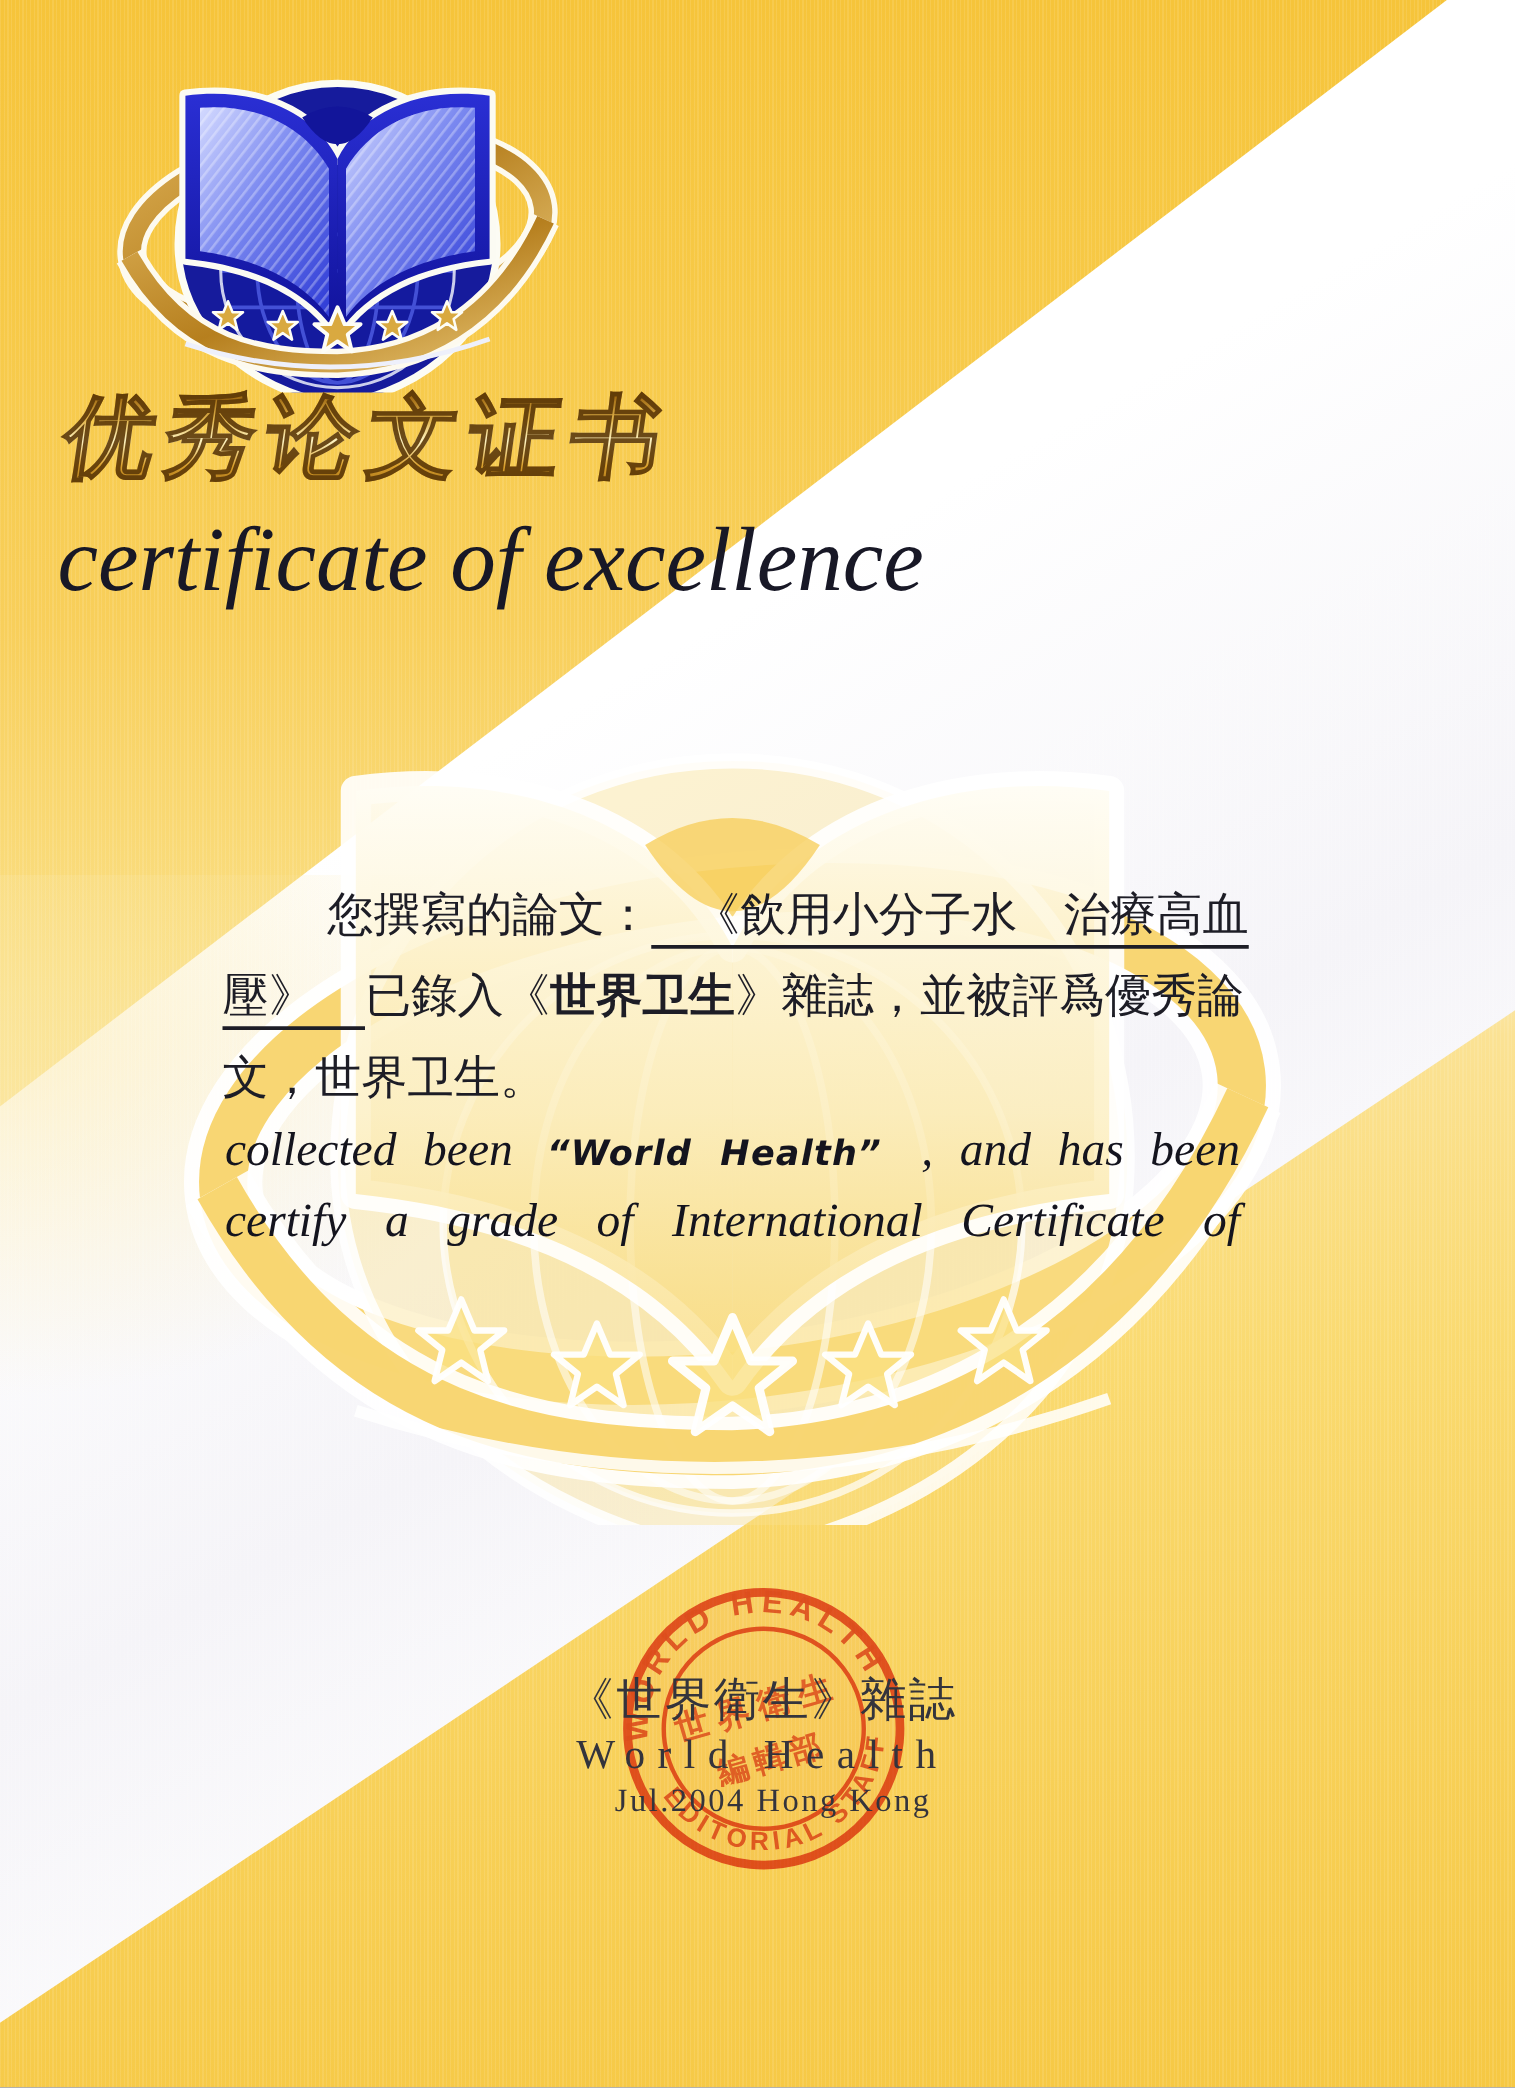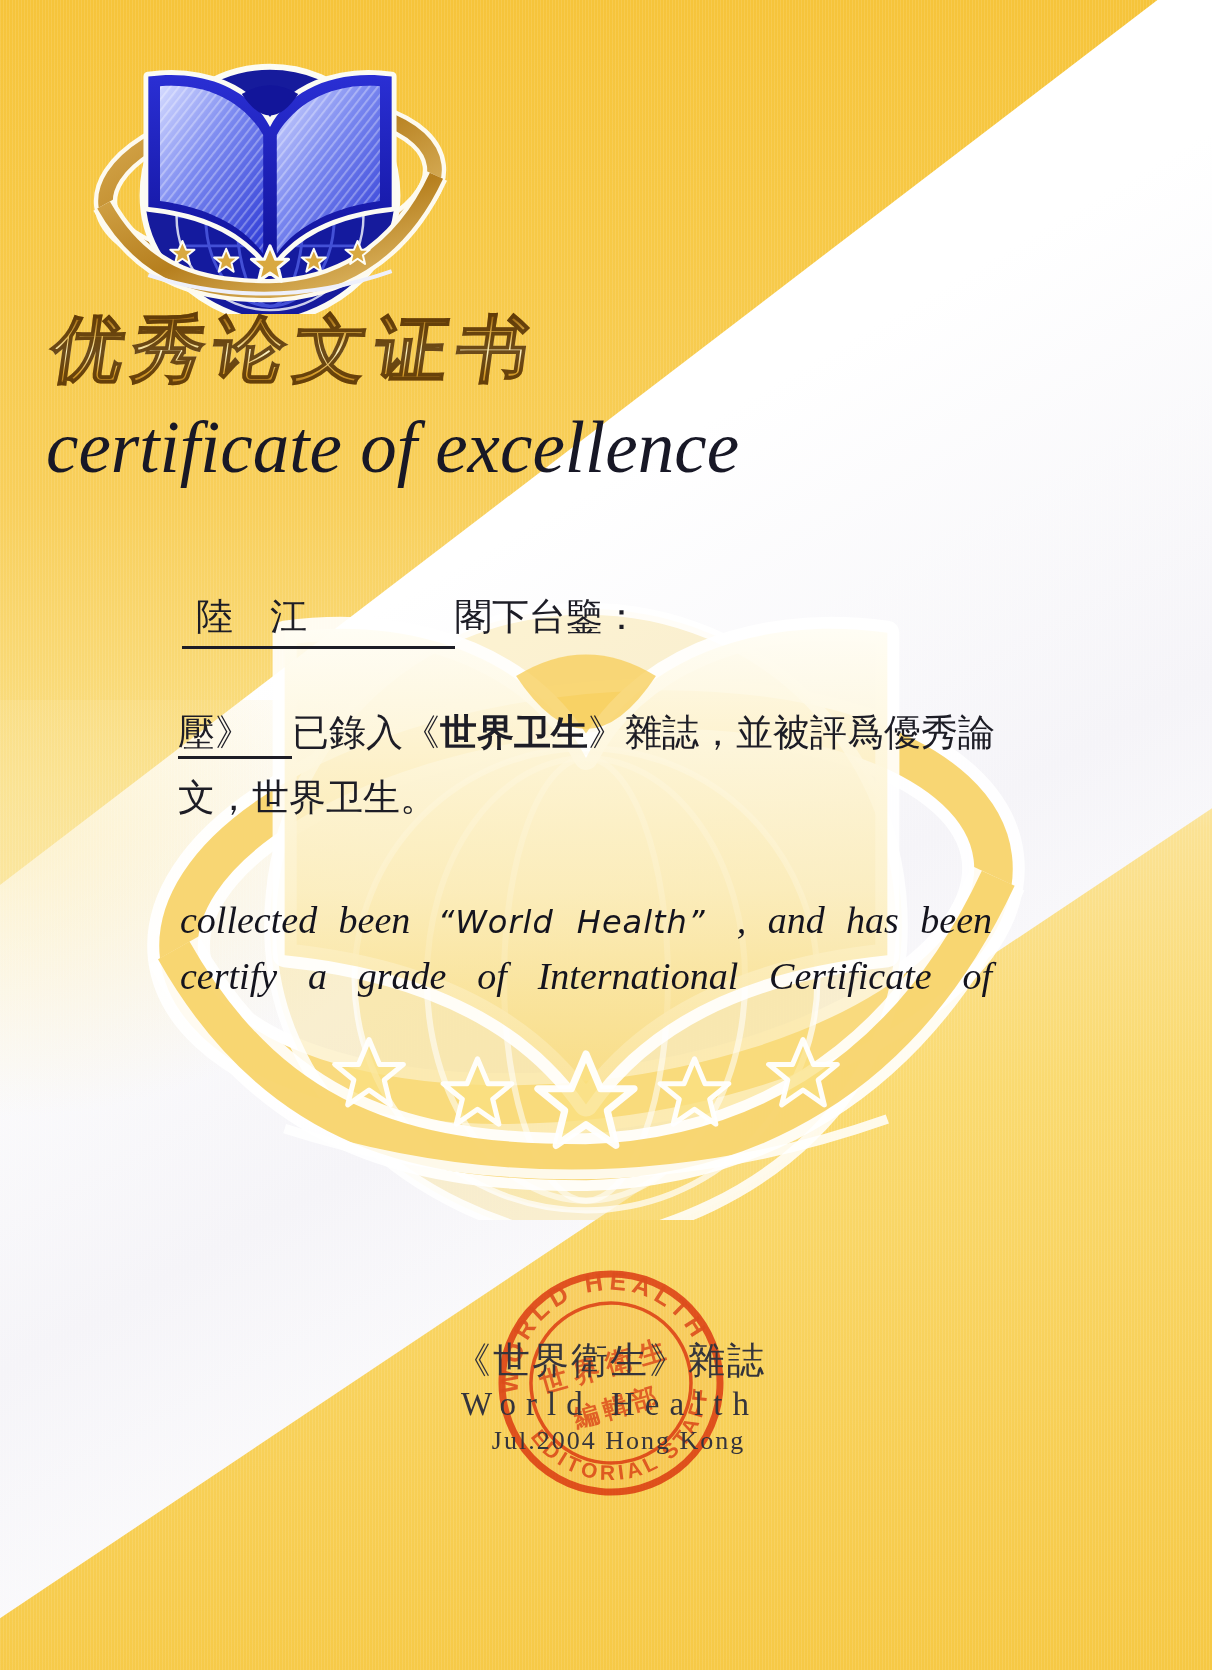--- a/index.html
+++ b/index.html
@@ -69,21 +69,21 @@
   
   .body-en{
     position:absolute; left:180px; top:893px; width:812px; z-index:4;
     font-style:italic; font-size:38px; line-height:54px; color:#14141e;
   }
   .en-line{text-align:justify; text-align-last:justify;}
   .en-line.first{text-indent:66px;}
   .en-line.last{text-align-last:left;}
   .wh-highlight{
     font-family:"DejaVu Sans","Liberation Sans",sans-serif;
-    font-weight:normal; font-size:32px; letter-spacing:1px; margin:0 10px 0 6px;
+    font-weight:bold; font-size:28px; letter-spacing:1px; margin:0 10px 0 6px;
     font-style:italic;
   }
   
   .stamp{position:absolute; left:486px; top:1258px; width:250px; height:250px; z-index:4;
          mix-blend-mode:multiply; opacity:.93;}
   .footer{
     position:absolute; left:296px; top:1338px; width:628px; z-index:5;
     text-align:center; color:#34343c;
   }
   .footer-cn{font-size:37px; line-height:46px; letter-spacing:2px;}
@@ -183,25 +183,25 @@
       <path transform="translate(140,246) scale(1.3)" d="M0,-10 L2.9,-3.1 L9.5,-3.1 L4.2,1.2 L5.9,8.1 L0,4 L-5.9,8.1 L-4.2,1.2 L-9.5,-3.1 L-2.9,-3.1 Z"></path>
       <path transform="translate(185,250) scale(2.0)" d="M0,-10 L2.9,-3.1 L9.5,-3.1 L4.2,1.2 L5.9,8.1 L0,4 L-5.9,8.1 L-4.2,1.2 L-9.5,-3.1 L-2.9,-3.1 Z"></path>
       <path transform="translate(230,246) scale(1.3)" d="M0,-10 L2.9,-3.1 L9.5,-3.1 L4.2,1.2 L5.9,8.1 L0,4 L-5.9,8.1 L-4.2,1.2 L-9.5,-3.1 L-2.9,-3.1 Z"></path>
       <path transform="translate(275,238) scale(1.3)" d="M0,-10 L2.9,-3.1 L9.5,-3.1 L4.2,1.2 L5.9,8.1 L0,4 L-5.9,8.1 L-4.2,1.2 L-9.5,-3.1 L-2.9,-3.1 Z"></path>
     </g>
   </svg>
 
   <div class="title-cn">优秀论文证书</div>
   <div class="title-en">certificate of excellence</div>
 
-  <div class="salutation">
-    <span class="u-name">陸　江</span><span>閣下台鑒：</span>
-  </div>
 
   <div class="body-cn">
+    <div class="indent">
+      <span>您撰寫的論文：</span><span class="u-thesis pad-l">《飲用小分子水　治療高血</span>
+    </div>
     <div>
       <span class="u-thesis pad-r">壓》</span><span>已錄入《</span><span class="mag-bold">世界卫生</span><span>》雜誌，並被評爲優秀論</span>
     </div>
     <div>文，世界卫生。</div>
   </div>
 
   <div class="body-en">
     <div class="en-line">
       <span>collected been</span>
       <span class="wh-highlight">“World Health”</span>

